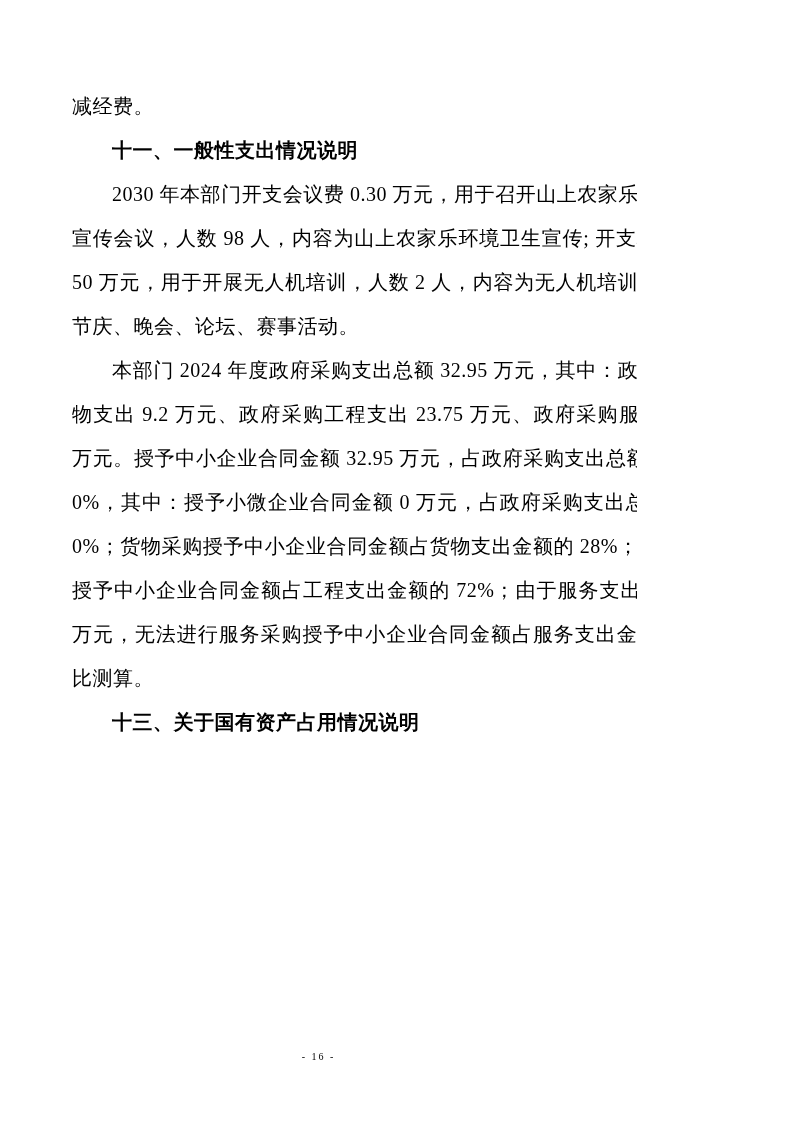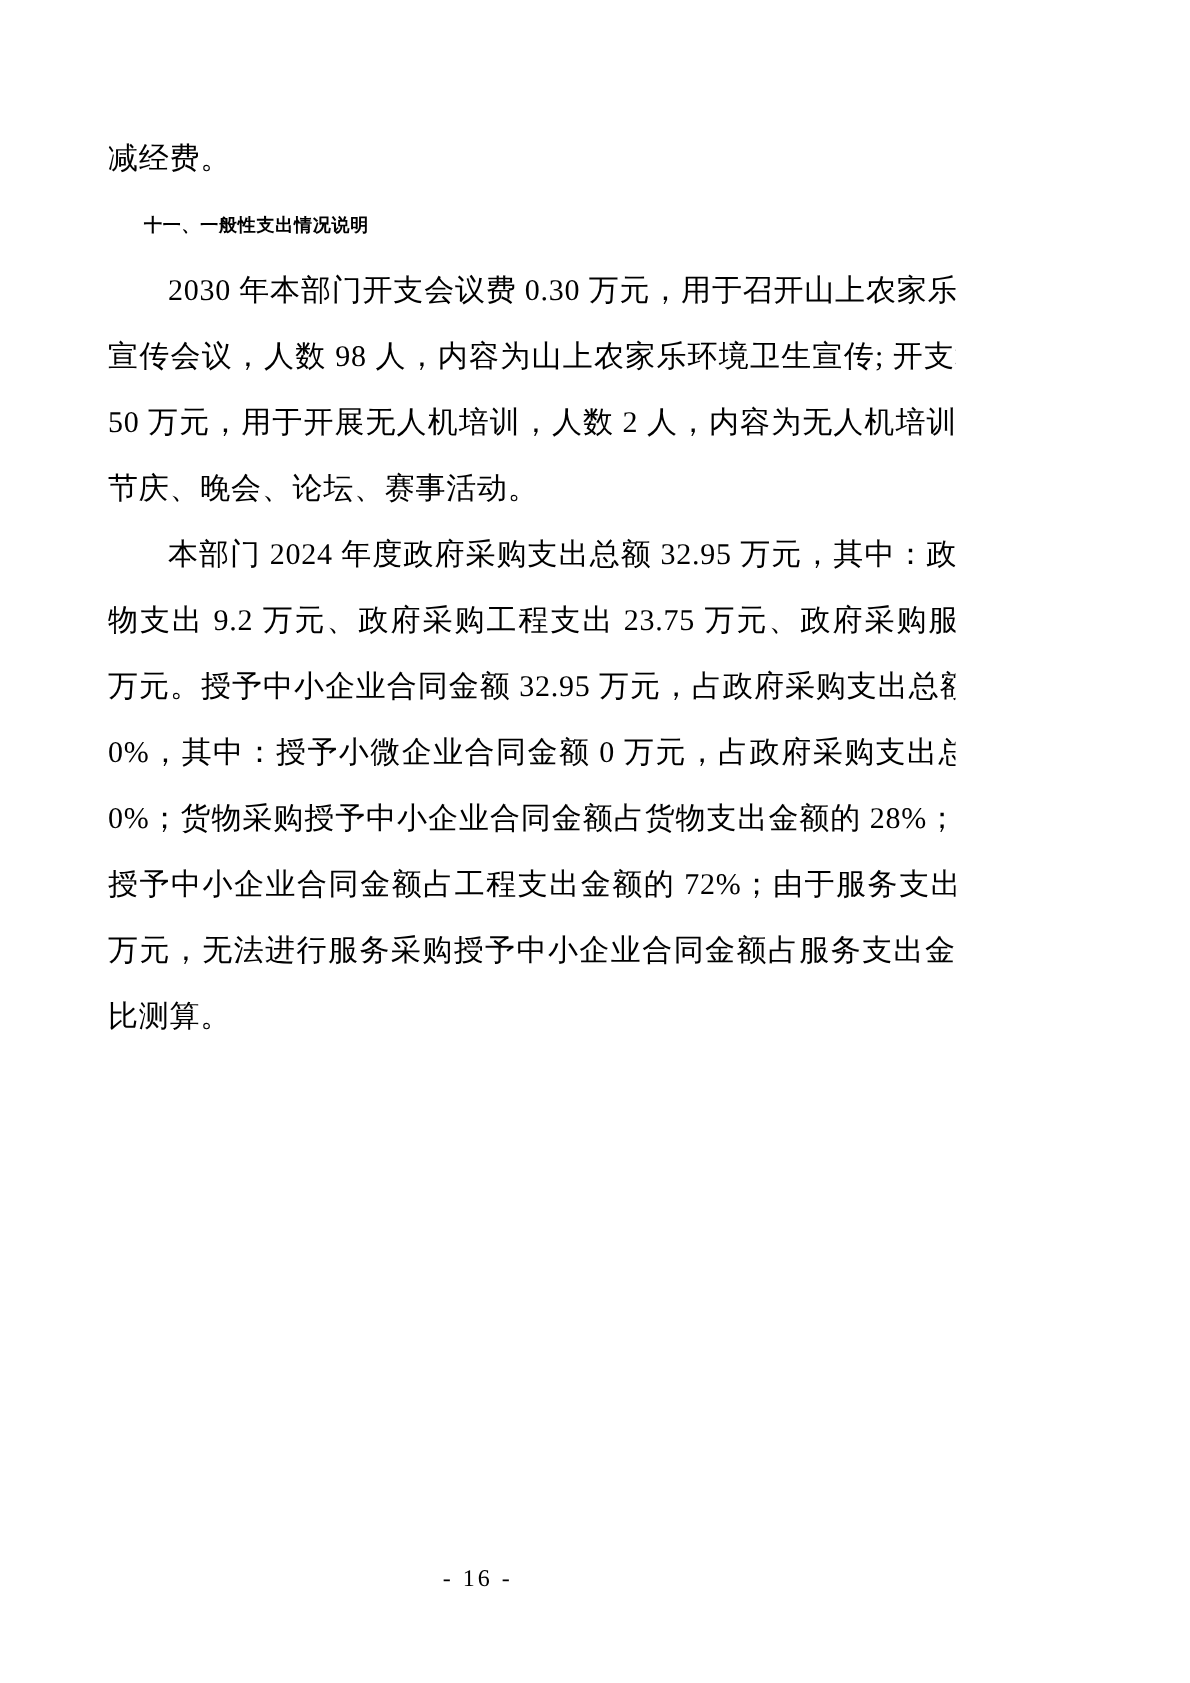--- a/index.html
+++ b/index.html
@@ -29,51 +29,52 @@
     text-align: justify;
     text-indent: 2em;
     letter-spacing: 0.5px;
     word-break: break-all;
   }
   .para.no-indent {
     text-indent: 0;
   }
   .heading {
     margin: 0;
-    font-size: 12px;
+    font-size: 20px;
     line-height: 44px;
     font-weight: bold;
     text-indent: 2em;
     letter-spacing: 0.5px;
     font-family: "Liberation Sans", "DejaVu Sans", sans-serif;
   }
   .footer {
     position: absolute;
     bottom: 60px;
     left: 0;
     width: 100%;
     text-align: center;
-    font-size: 16px;
+    font-size: 10px;
     letter-spacing: 2px;
     color: #000000;
     font-family: "Liberation Serif", "DejaVu Serif", serif;
   }
 </style>
 </head>
 <body>
 
 <div class="page">
   <div class="content">
     <p class="para no-indent">减经费。</p>
 
     <h2 class="heading">十一、一般性支出情况说明</h2>
 
     <p class="para">2030 年本部门开支会议费 0.30 万元，用于召开山上农家乐环境卫生宣传会议，人数 98 人，内容为山上农家乐环境卫生宣传; 开支培训费 0.50 万元，用于开展无人机培训，人数 2 人，内容为无人机培训。未举办节庆、晚会、论坛、赛事活动。</p>
 
 
     <p class="para">本部门 2024 年度政府采购支出总额 32.95 万元，其中：政府采购货物支出 9.2 万元、政府采购工程支出 23.75 万元、政府采购服务支出 0 万元。授予中小企业合同金额 32.95 万元，占政府采购支出总额的 100.00%，其中：授予小微企业合同金额 0 万元，占政府采购支出总额的 0.00%；货物采购授予中小企业合同金额占货物支出金额的 28%；工程采购授予中小企业合同金额占工程支出金额的 72%；由于服务支出金额为 0 万元，无法进行服务采购授予中小企业合同金额占服务支出金额的百分比测算。</p>
 
+    <h2 class="heading">十三、关于国有资产占用情况说明</h2>
 
 
   </div>
 
   <div class="footer">- 16 -</div>
 </div>
 
 </body></html>

